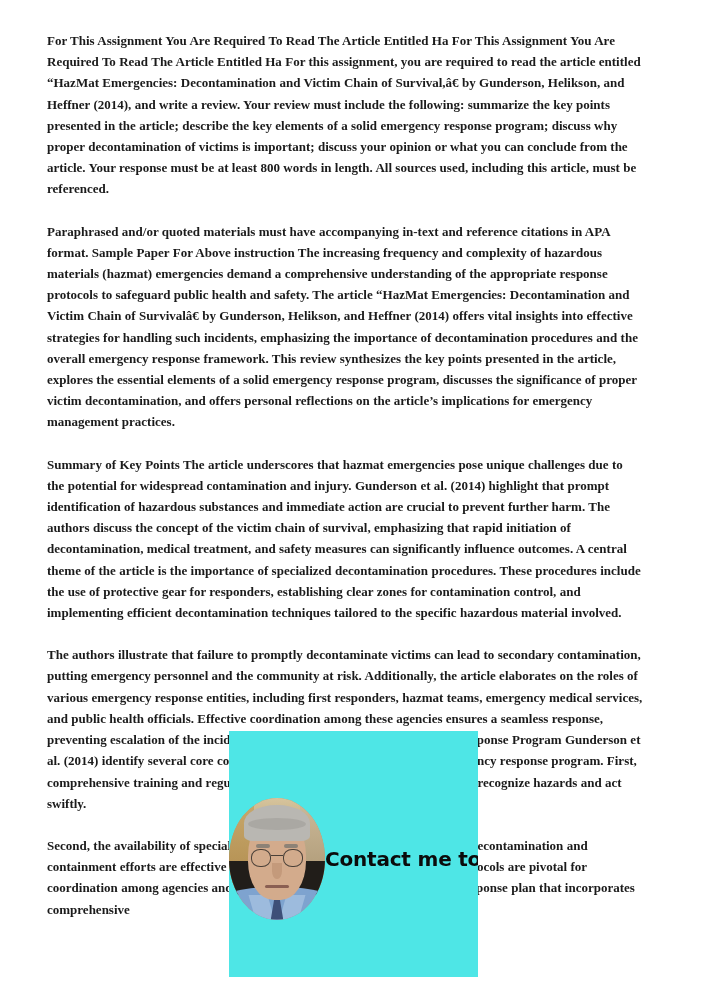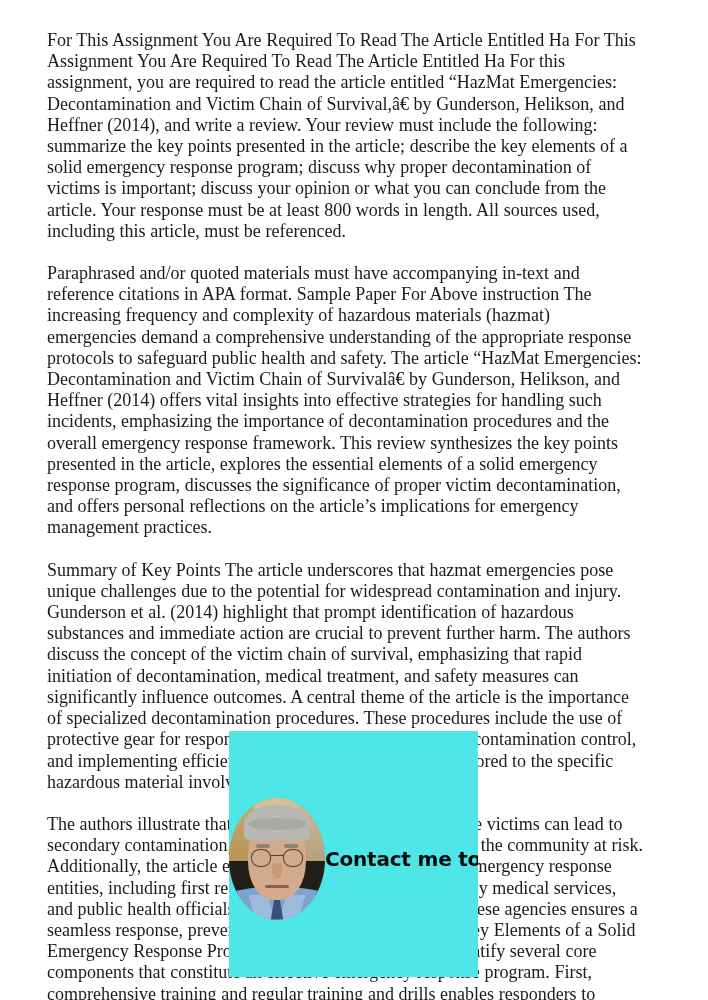--- a/index.html
+++ b/index.html
@@ -25,26 +25,27 @@
   }
 
   #doc-body {
     position: absolute;
     left: 47px;
     top: 30px;
     width: 596px;
   }
 
   .para {
-    font-size: 18px;
+    font-size: 13px;
     line-height: 21.2px;
     color: #1b1b1b;
     text-align: left;
     margin: 0 0 21px 0;
     word-spacing: 0.1px;
+    font-weight: bold;
     -webkit-font-smoothing: antialiased;
   }
   .para:last-child { margin-bottom: 0; }
 
   
   #contact-overlay {
     position: absolute;
     left: 229px;
     top: 731px;
     width: 249px;

